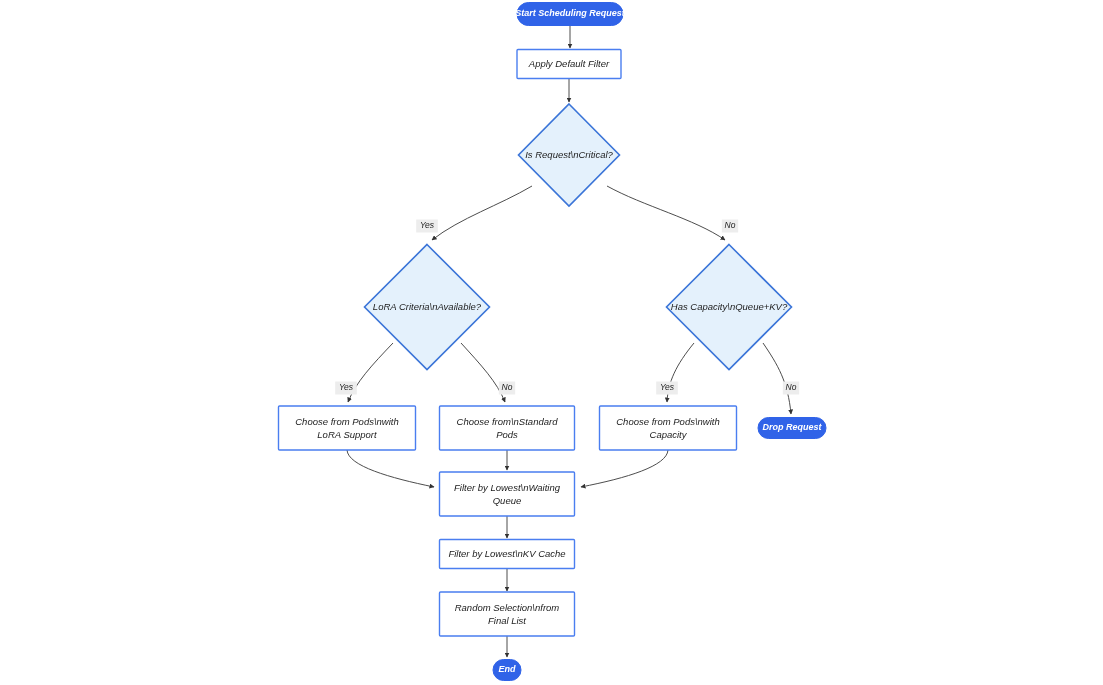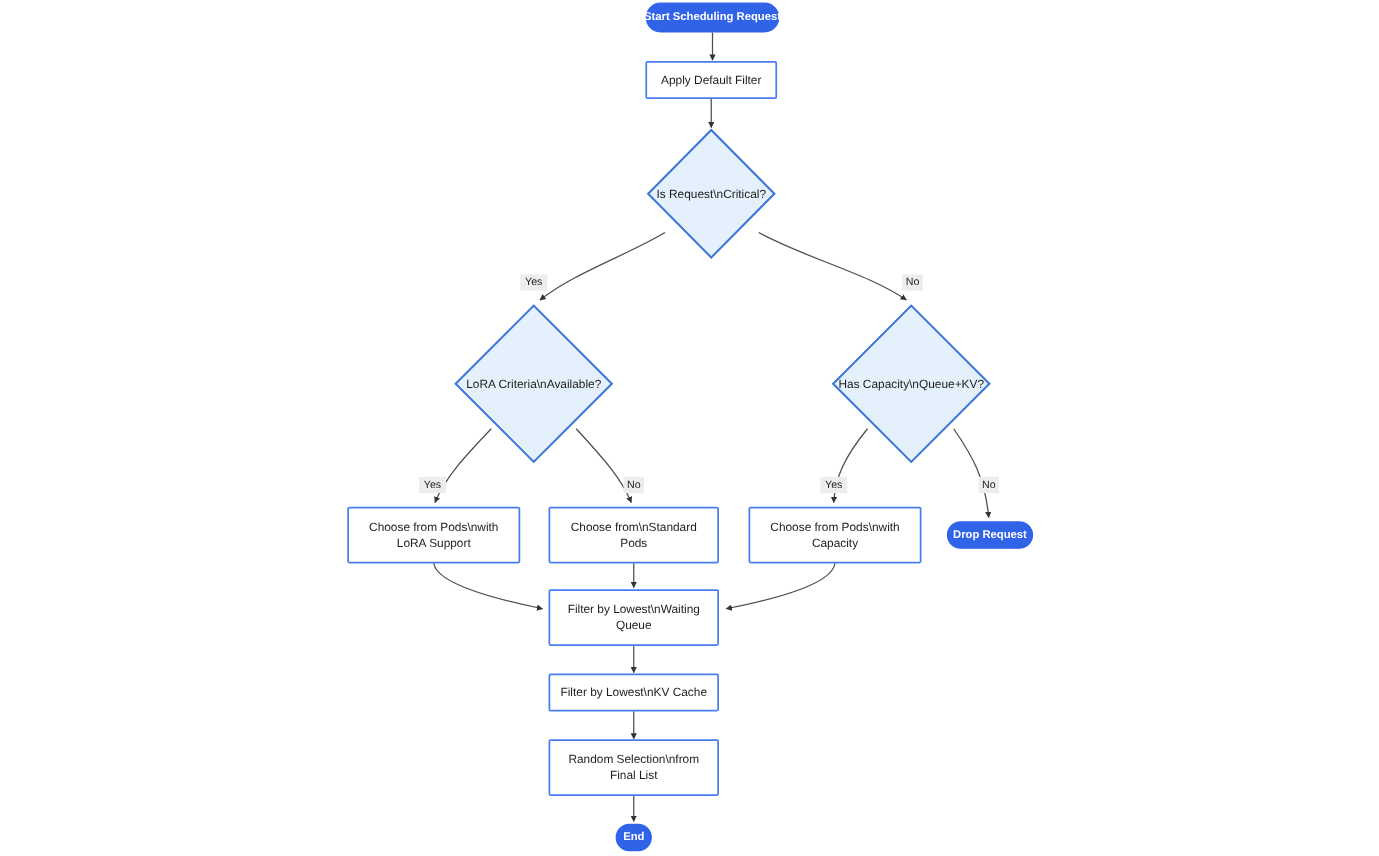--- a/index.html
+++ b/index.html
@@ -10,20 +10,21 @@
   body {
     width: 1103px;
     height: 685px;
     font-family: "Liberation Sans", sans-serif;
     overflow: hidden;
   }
   #flowchart-root {
     position: relative;
     width: 1103px;
     height: 685px;
+    font-style: italic;
   }
   svg#flow-svg {
     display: block;
     width: 1103px;
     height: 685px;
   }
   .node-rect {
     fill: #ffffff;
     stroke: #4a7ef0;
     stroke-width: 1.4px;

